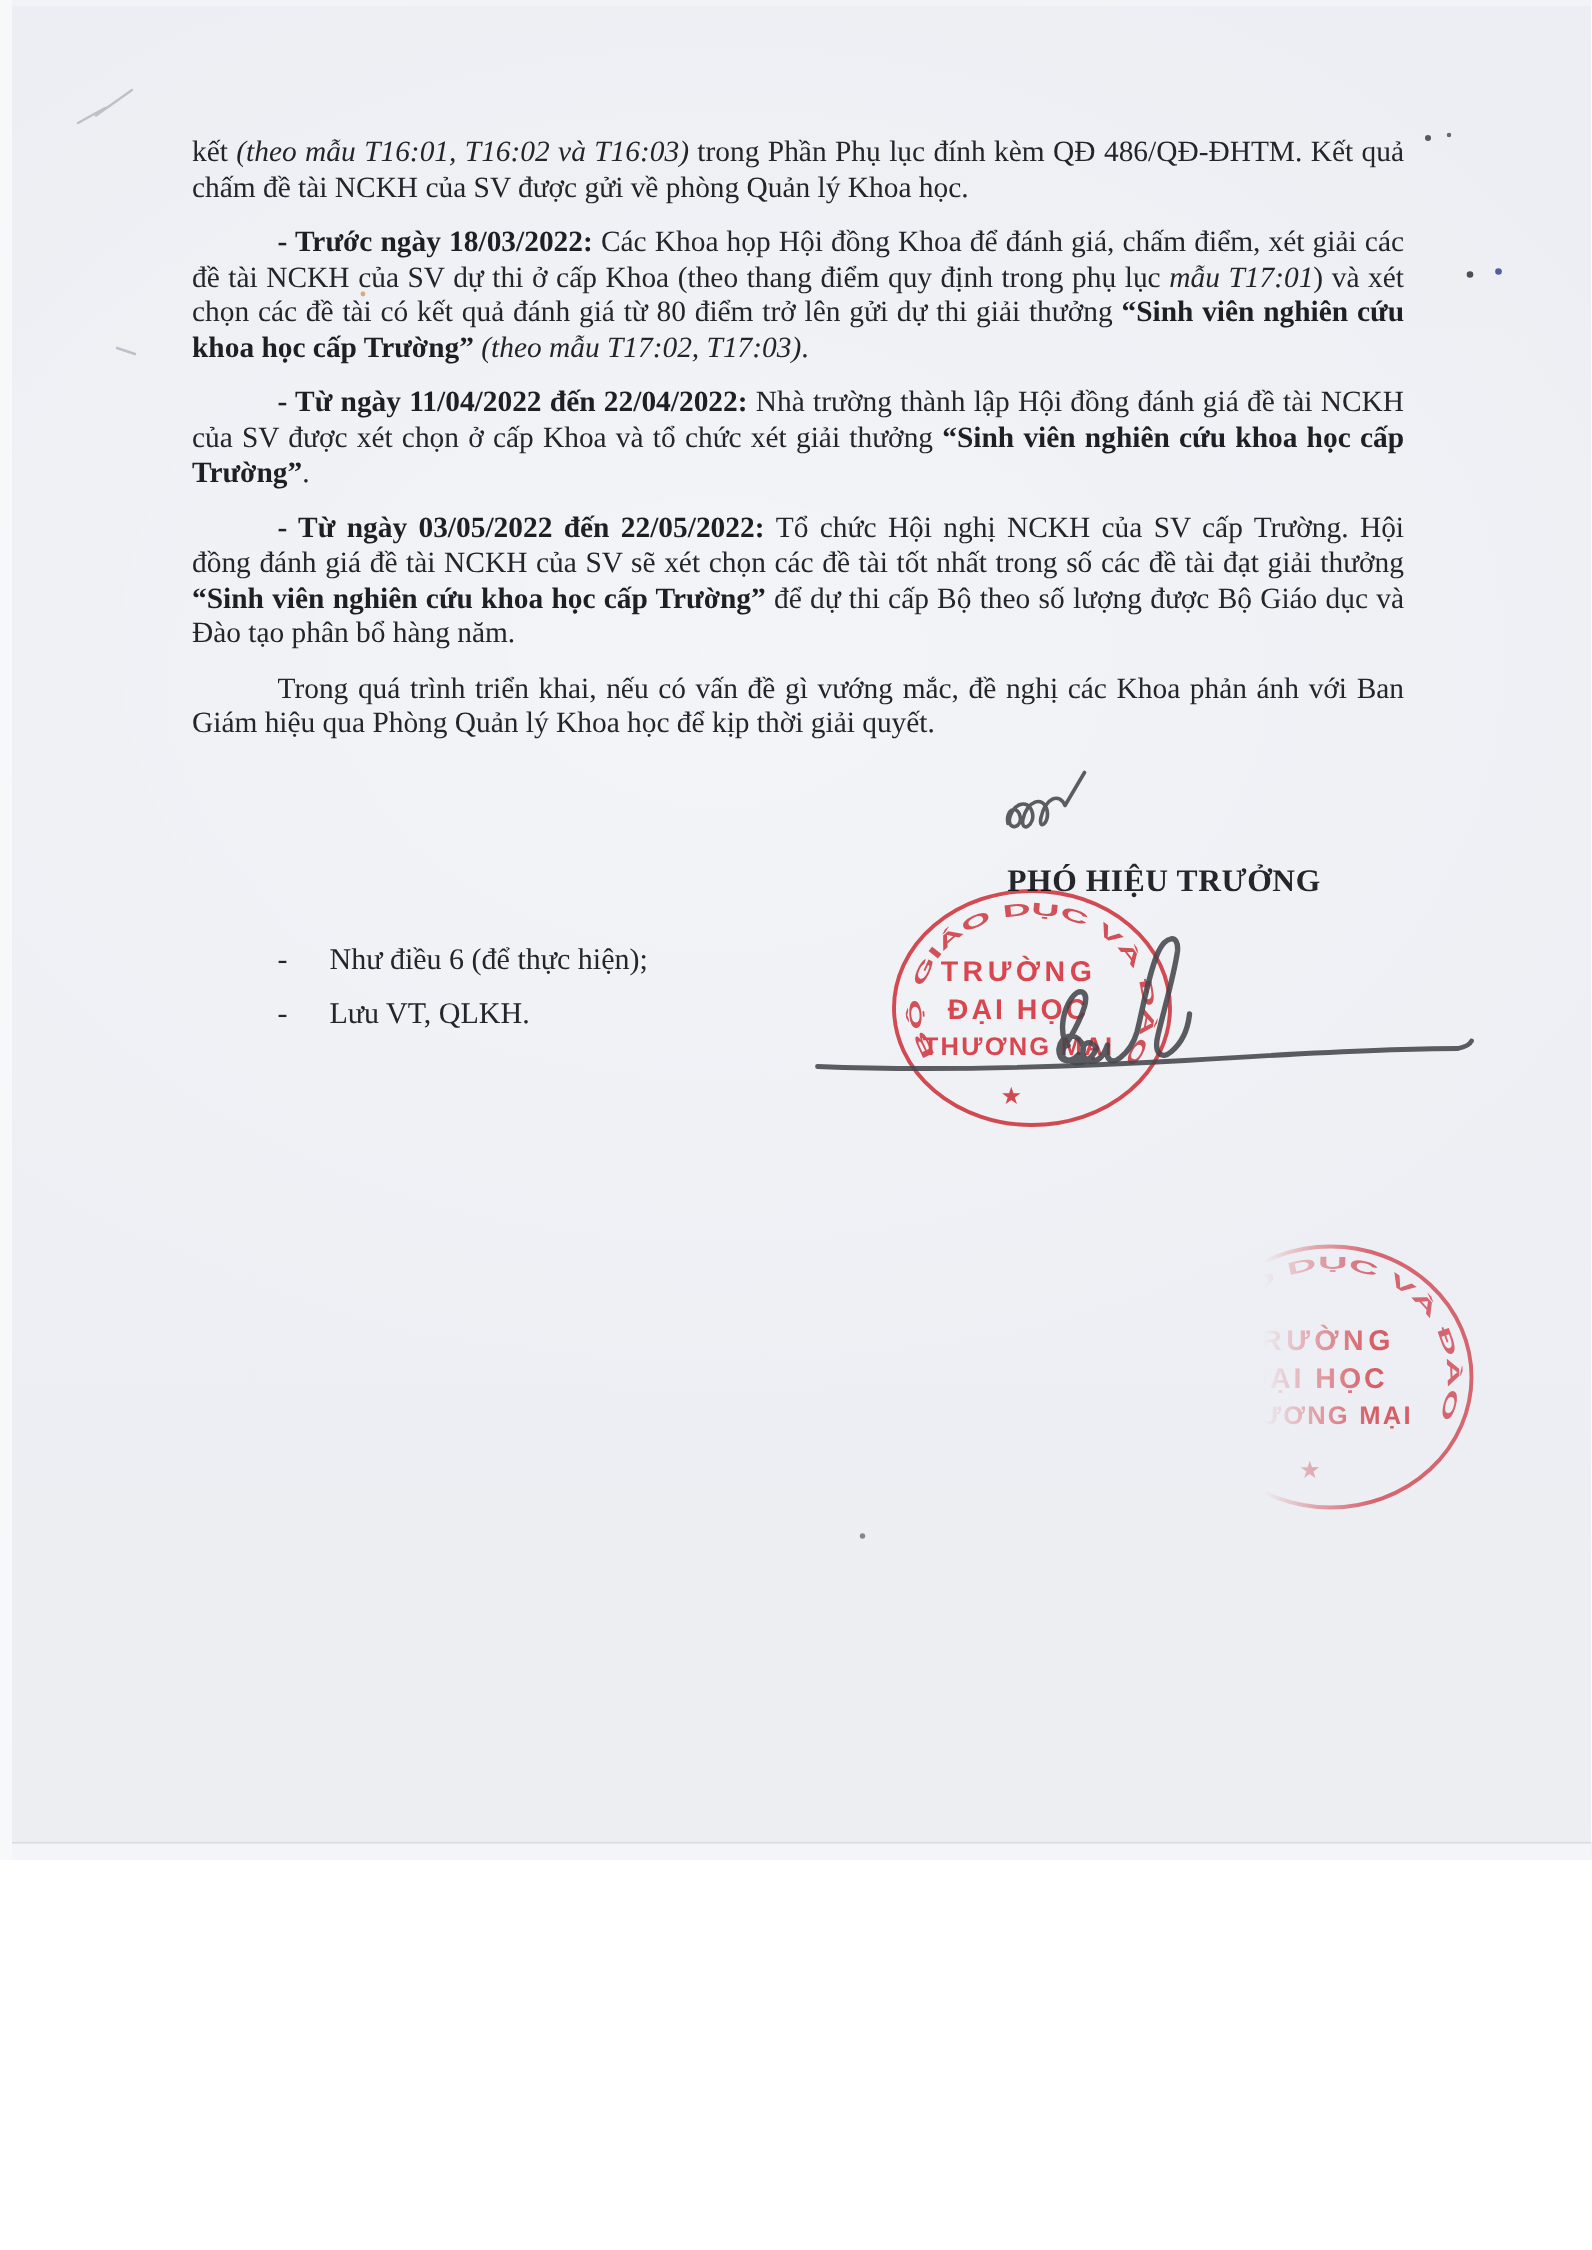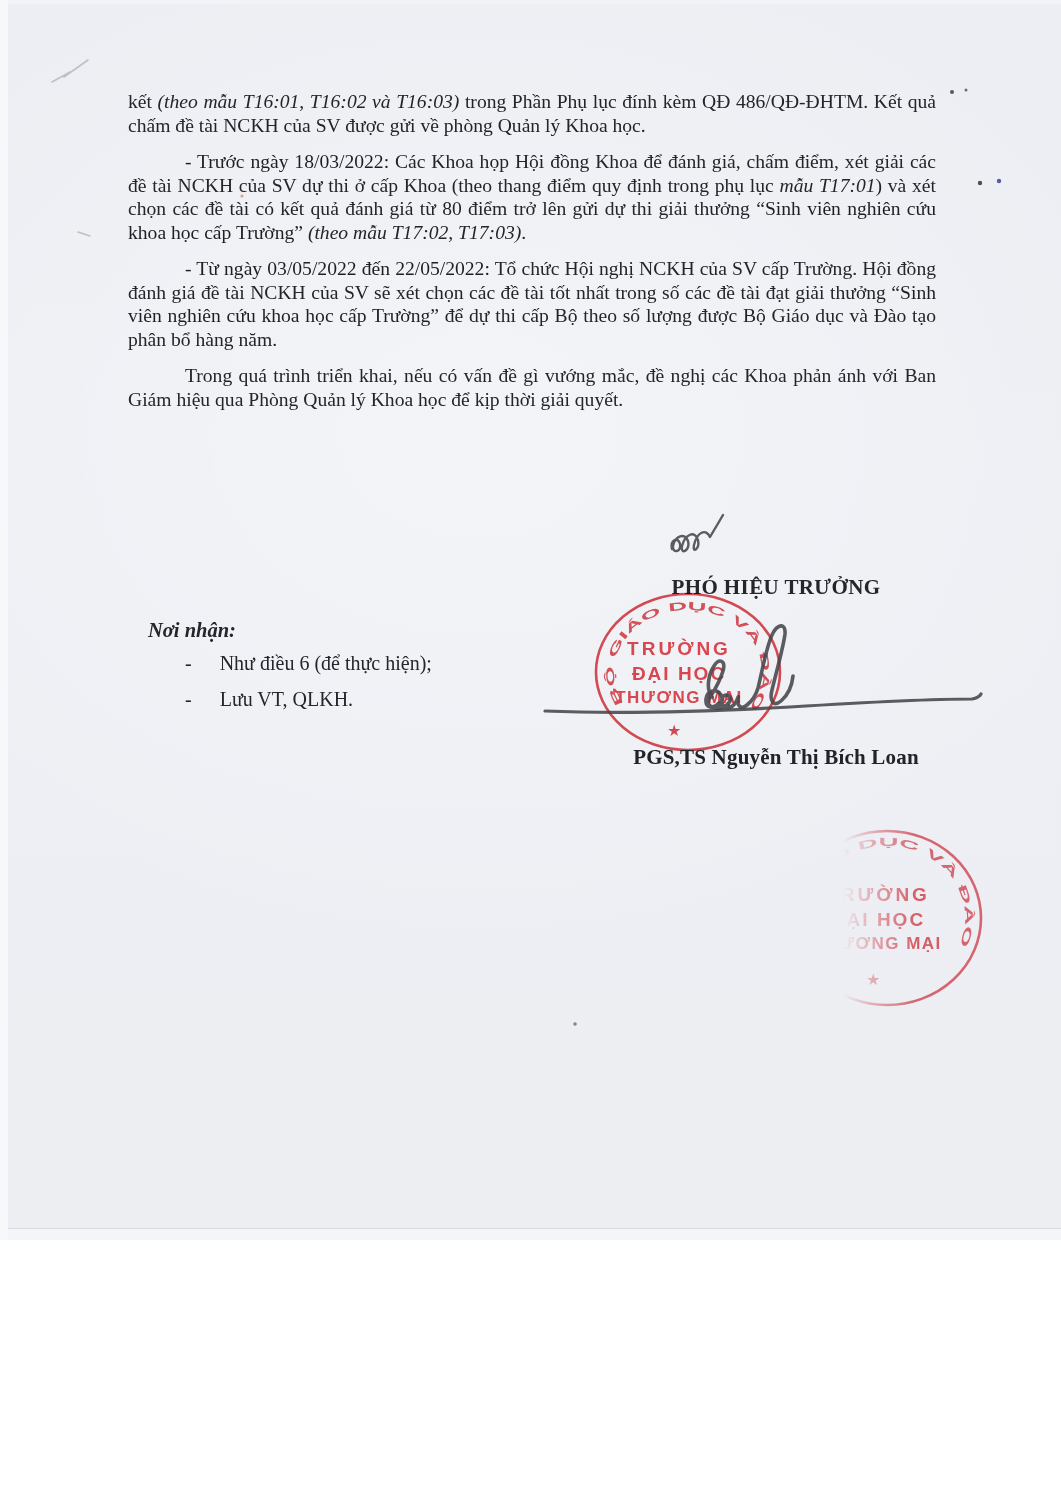--- a/index.html
+++ b/index.html
@@ -14,21 +14,21 @@
     font-family:"Liberation Serif","DejaVu Serif",serif;
     color:#23252b;
   }
   
   .textblock{
     position:absolute;left:128px;top:90px;width:808px;
     font-size:19.6px;line-height:23.5px;text-align:justify;
   }
   .para{margin:0 0 13px 0;}
   .para.ind{text-indent:57px;}
-  .seg-b{font-weight:normal;color:#1d1f25;}
+  .seg-b{font-weight:bold;color:#1d1f25;}
   .seg-i{font-style:italic;}
   
   .sig-block{
     position:absolute;left:600px;top:576px;width:352px;text-align:center;
     font-weight:bold;font-size:21px;color:#24262c;letter-spacing:.4px;line-height:23px;
   }
   .sig-line2{}
   .signer-name{
     position:absolute;left:600px;top:745px;width:352px;text-align:center;
     font-weight:bold;font-size:21px;color:#212329;letter-spacing:.2px;
@@ -72,30 +72,30 @@
   .pencil{fill:none;stroke:#a7adb6;stroke-width:1.6;stroke-linecap:round;opacity:.7;}
 </style>
 </head>
 <body>
 
 <div class="page">
 
   <div class="textblock">
     <p class="para"><span class="seg-n">kết </span><span class="seg-i">(theo mẫu T16:01, T16:02 và T16:03)</span><span class="seg-n"> trong Phần Phụ lục đính kèm QĐ 486/QĐ-ĐHTM. Kết quả chấm đề tài NCKH của SV được gửi về phòng Quản lý Khoa học.</span></p>
     <p class="para ind"><span class="seg-b">- Trước ngày 18/03/2022: </span><span class="seg-n">Các Khoa họp Hội đồng Khoa để đánh giá, chấm điểm, xét giải các đề tài NCKH của SV dự thi ở cấp Khoa (theo thang điểm quy định trong phụ lục </span><span class="seg-i">mẫu T17:01</span><span class="seg-n">) và xét chọn các đề tài có kết quả đánh giá từ 80 điểm trở lên gửi dự thi giải thưởng </span><span class="seg-b">“Sinh viên nghiên cứu khoa học cấp Trường”</span><span class="seg-n"> </span><span class="seg-i">(theo mẫu T17:02, T17:03)</span><span class="seg-n">.</span></p>
+    <p class="para ind"><span class="seg-b">- Từ ngày 11/04/2022 đến 22/04/2022: </span><span class="seg-n">Nhà trường thành lập Hội đồng đánh giá đề tài NCKH của SV được xét chọn ở cấp Khoa và tổ chức xét giải thưởng </span><span class="seg-b">“Sinh viên nghiên cứu khoa học cấp Trường”</span><span class="seg-n">.</span></p>
     <p class="para ind"><span class="seg-b">- Từ ngày 03/05/2022 đến 22/05/2022: </span><span class="seg-n">Tổ chức Hội nghị NCKH của SV cấp Trường. Hội đồng đánh giá đề tài NCKH của SV sẽ xét chọn các đề tài tốt nhất trong số các đề tài đạt giải thưởng </span><span class="seg-b">“Sinh viên nghiên cứu khoa học cấp Trường”</span><span class="seg-n"> để dự thi cấp Bộ theo số lượng được Bộ Giáo dục và Đào tạo phân bổ hàng năm.</span></p>
     <p class="para ind"><span class="seg-n">Trong quá trình triển khai, nếu có vấn đề gì vướng mắc, đề nghị các Khoa phản ánh với Ban Giám hiệu qua Phòng Quản lý Khoa học để kịp thời giải quyết.</span></p>
   </div>
 
   <div class="sig-block">
     <div class="sig-line2">PHÓ HIỆU TRƯỞNG</div>
   </div>
 
   <div class="recipients">
-    <div class="rec-label">Nơi nhận:</div>
     <div class="rec-item">
       <span class="rec-dash">-</span>
       <span class="rec-text">Như điều 6 (để thực hiện);</span>
     </div>
     <div class="rec-item">
       <span class="rec-dash">-</span>
       <span class="rec-text">Lưu VT, QLKH.</span>
     </div>
   </div>
 
@@ -147,15 +147,14 @@
     <g>
       <circle cx="952" cy="92" r="2" fill="#2e323c" opacity="0.8"></circle>
       <circle cx="966" cy="90" r="1.5" fill="#2e323c" opacity="0.7"></circle>
       <circle cx="980" cy="183" r="2.2" fill="#2e323c" opacity="0.85"></circle>
       <circle cx="999" cy="181" r="2.2" fill="#3a4390" opacity="0.85"></circle>
       <circle cx="242" cy="196" r="1.6" fill="#d08a50" opacity="0.7"></circle>
       <circle cx="575" cy="1024" r="1.8" fill="#555a66" opacity="0.7"></circle>
     </g>
   </svg>
 
-  <div class="signer-name">PGS,TS Nguyễn Thị Bích Loan</div>
 
 </div>
 
 </body></html>

